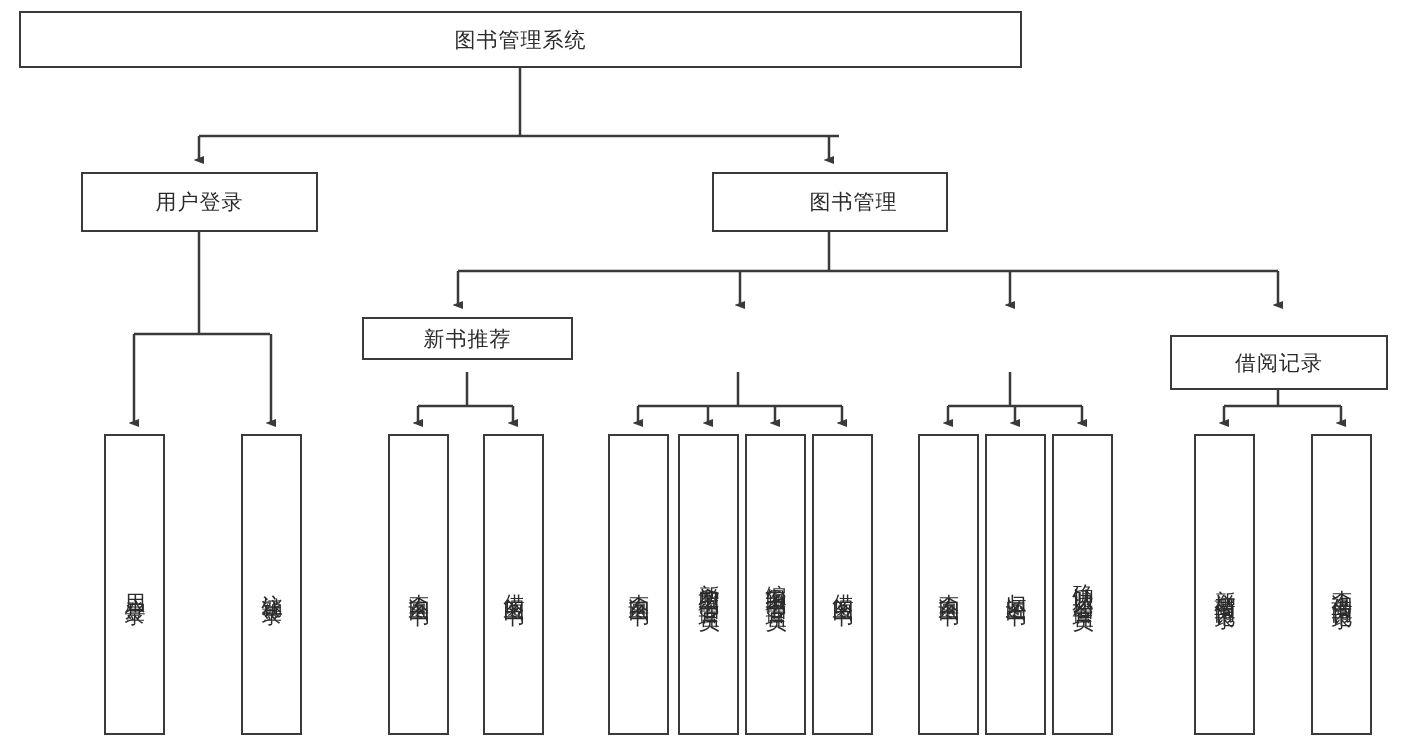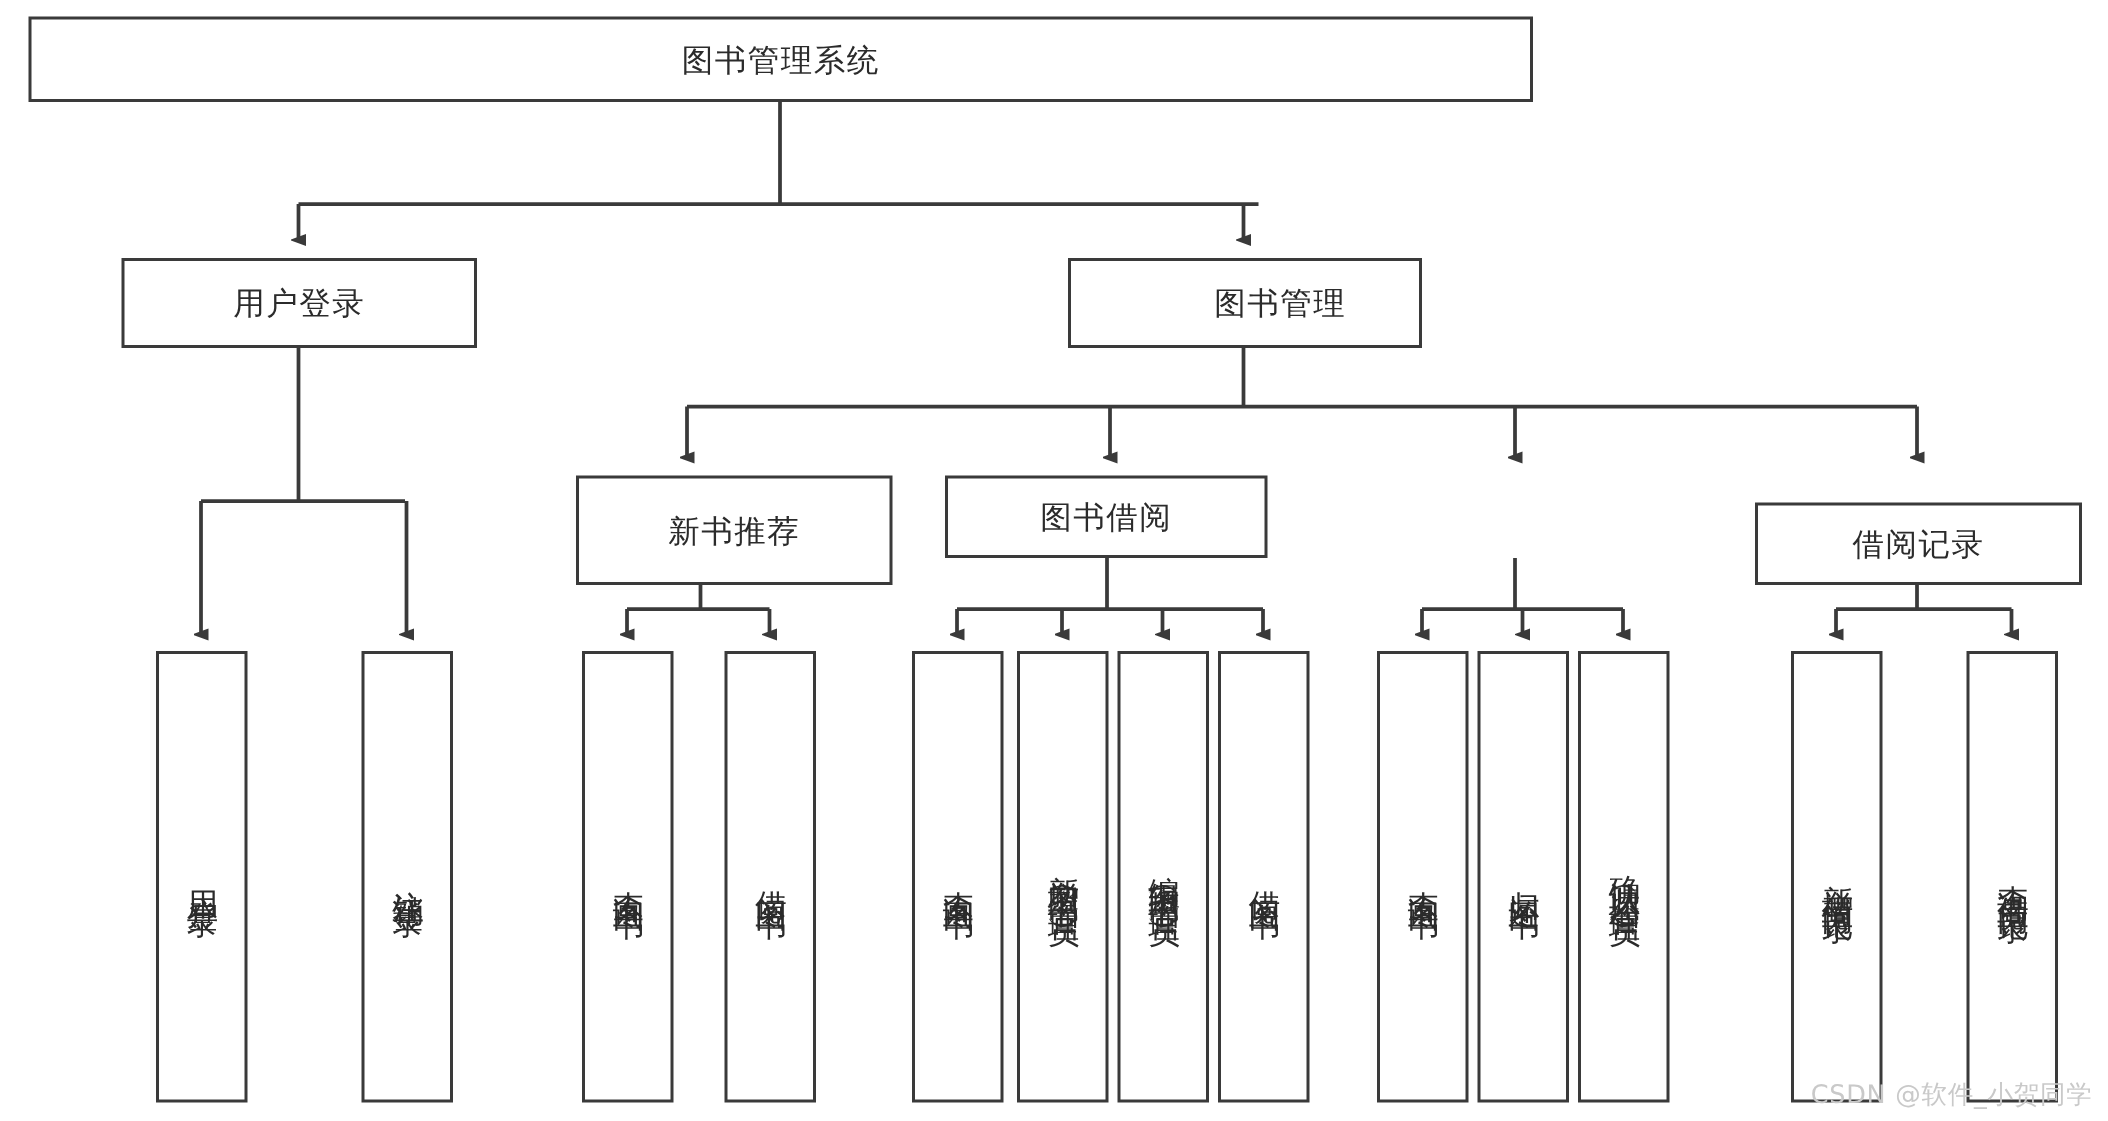--- a/index.html
+++ b/index.html
@@ -114,22 +114,21 @@
       <path d="M1224,406 L1224,423" marker-end="url(#arrow)"></path>
       <path d="M1341,406 L1341,423" marker-end="url(#arrow)"></path>
     </g>
   </svg>
 
   <div class="node h" style="left:19px; top:11px; width:1003px; height:57px;">图书管理系统</div>
 
   <div class="node h" style="left:81px; top:172px; width:237px; height:60px;">用户登录</div>
   <div class="node h" style="left:712px; top:172px; width:236px; height:60px;padding-left:47px;">图书管理</div>
 
-  <div class="node h" style="left:384px; top:317px; width:211px; height:73px;text-align:right;">新书推荐</div>
-  <div class="node h" style="left:630px; top:317px; width:215px; height:55px;">图书借阅</div>
+  <div class="node h" style="left:362px; top:317px; width:211px; height:43px;text-align:right;">新书推荐</div>
   <div class="node h" style="left:1170px; top:335px; width:218px; height:55px;">借阅记录</div>
 
   <div class="node v" style="left:104px; top:434px; width:61px; height:301px;">
     <span class="vtext">用户登录</span>
   </div>
   <div class="node v" style="left:241px; top:434px; width:61px; height:301px;">
     <span class="vtext">注销登录</span>
   </div>
 
   <div class="node v" style="left:388px; top:434px; width:61px; height:301px;">
@@ -162,14 +161,13 @@
     <span class="vtext">确认归还（管理员）</span>
   </div>
 
   <div class="node v" style="left:1194px; top:434px; width:61px; height:301px;">
     <span class="vtext">新增借阅记录</span>
   </div>
   <div class="node v" style="left:1311px; top:434px; width:61px; height:301px;">
     <span class="vtext">查询借阅记录</span>
   </div>
 
-  <div class="watermark">CSDN @软件_小贺同学</div>
 </div>
 
 </body></html>

